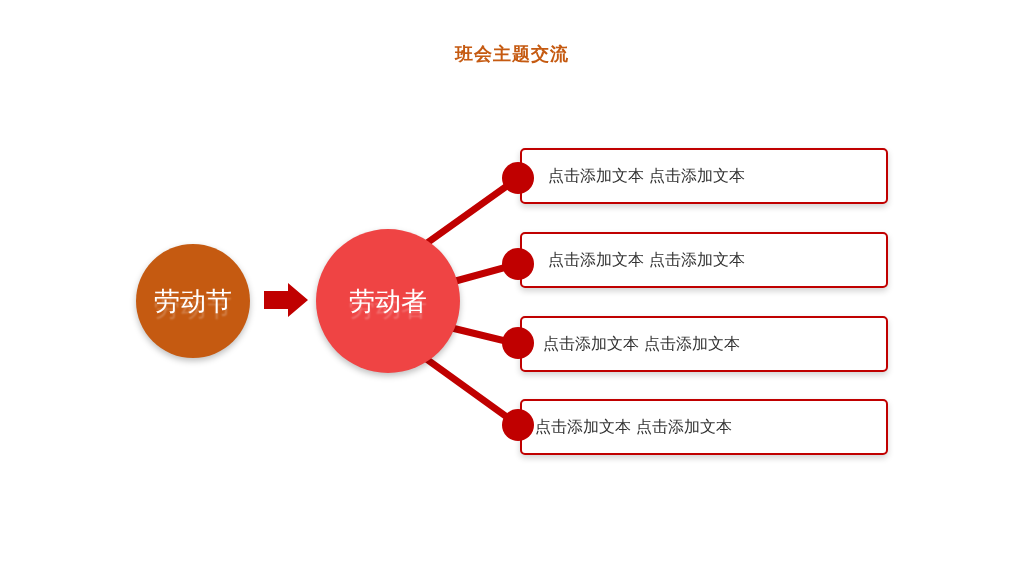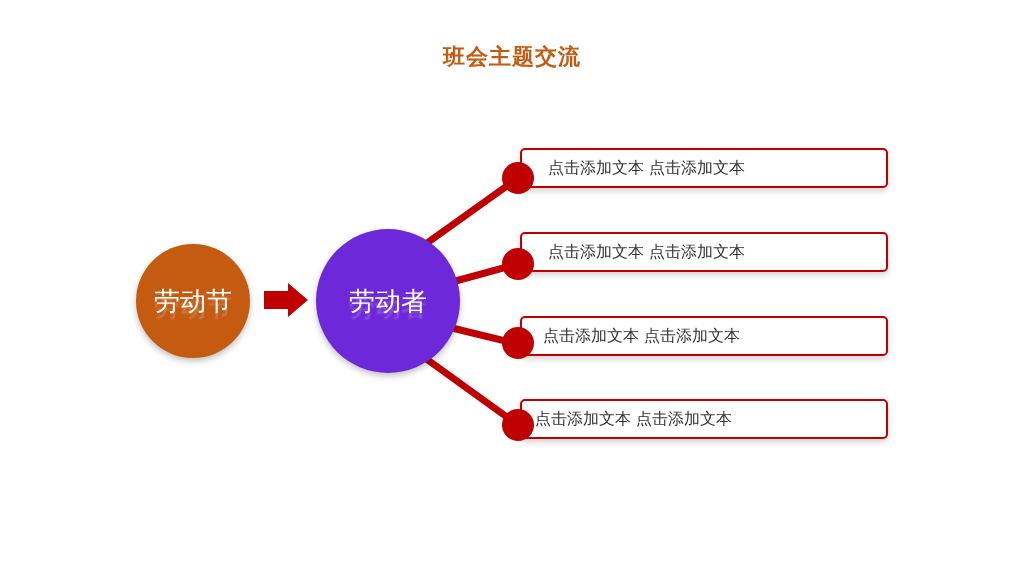--- a/index.html
+++ b/index.html
@@ -2,33 +2,33 @@
 <html><head>
 <meta charset="utf-8">
 <style>
   html, body { margin: 0; padding: 0; }
   body {
     width: 1024px; height: 576px; background: #ffffff; position: relative; overflow: hidden;
     font-family: "DejaVu Sans", "Liberation Sans", sans-serif;
   }
   .title {
     position: absolute; left: 0; width: 1024px; top: 42px; text-align: center;
-    font-size: 22px; font-weight: bold; letter-spacing: 1px;
+    font-size: 18px; font-weight: bold; letter-spacing: 1px;
   }
   svg.links { position: absolute; left: 0; top: 0; }
   .circle {
     position: absolute; border-radius: 50%; display: flex; align-items: center; justify-content: center;
     color: #ffffff; box-shadow: 0 3px 6px rgba(0,0,0,0.25);
   }
   .circle span { font-size: 26px; text-shadow: 0 6px 2px rgba(255,255,255,0.25); }
   .c1 { left: 136px; top: 244px; width: 114px; height: 114px; }
   .c2 { left: 316px; top: 229px; width: 144px; height: 144px; }
   .arrow { position: absolute; left: 264px; top: 283px; }
   .box {
-    position: absolute; left: 520px; width: 368px; height: 40px; border: 2px solid;
+    position: absolute; left: 520px; width: 368px; height: 56px; border: 2px solid;
     border-radius: 5px; background: #ffffff; box-shadow: 0 3px 6px rgba(0,0,0,0.18);
     display: flex; align-items: center; box-sizing: border-box;
   }
   .box span { font-size: 16px; color: #333333; white-space: nowrap; }
   .dot { position: absolute; width: 32px; height: 32px; border-radius: 50%; }
 </style>
 </head>
 <body>
 
 <div class="title" style="color:#C55A11">班会主题交流</div>
@@ -43,21 +43,21 @@
 </svg>
 
 <div class="circle c1" style="background:#C55A11">
   <span>劳动节</span>
 </div>
 
 <svg class="arrow" width="44" height="34" viewBox="0 0 44 34">
   <polygon points="0,8 24,8 24,0 44,17 24,34 24,26 0,26" fill="#C00000"></polygon>
 </svg>
 
-<div class="circle c2" style="background:#6d28d9">
+<div class="circle c2" style="background:#ef4444">
   <span>劳动者</span>
 </div>
 
 <div class="box" style="top:148px;border-color:#C00000;padding-left:26px">
   <span>点击添加文本 点击添加文本</span>
 </div>
 <div class="box" style="top:232px;border-color:#C00000;padding-left:26px">
   <span>点击添加文本 点击添加文本</span>
 </div>
 <div class="box" style="top:316px;border-color:#C00000;padding-left:21px">

